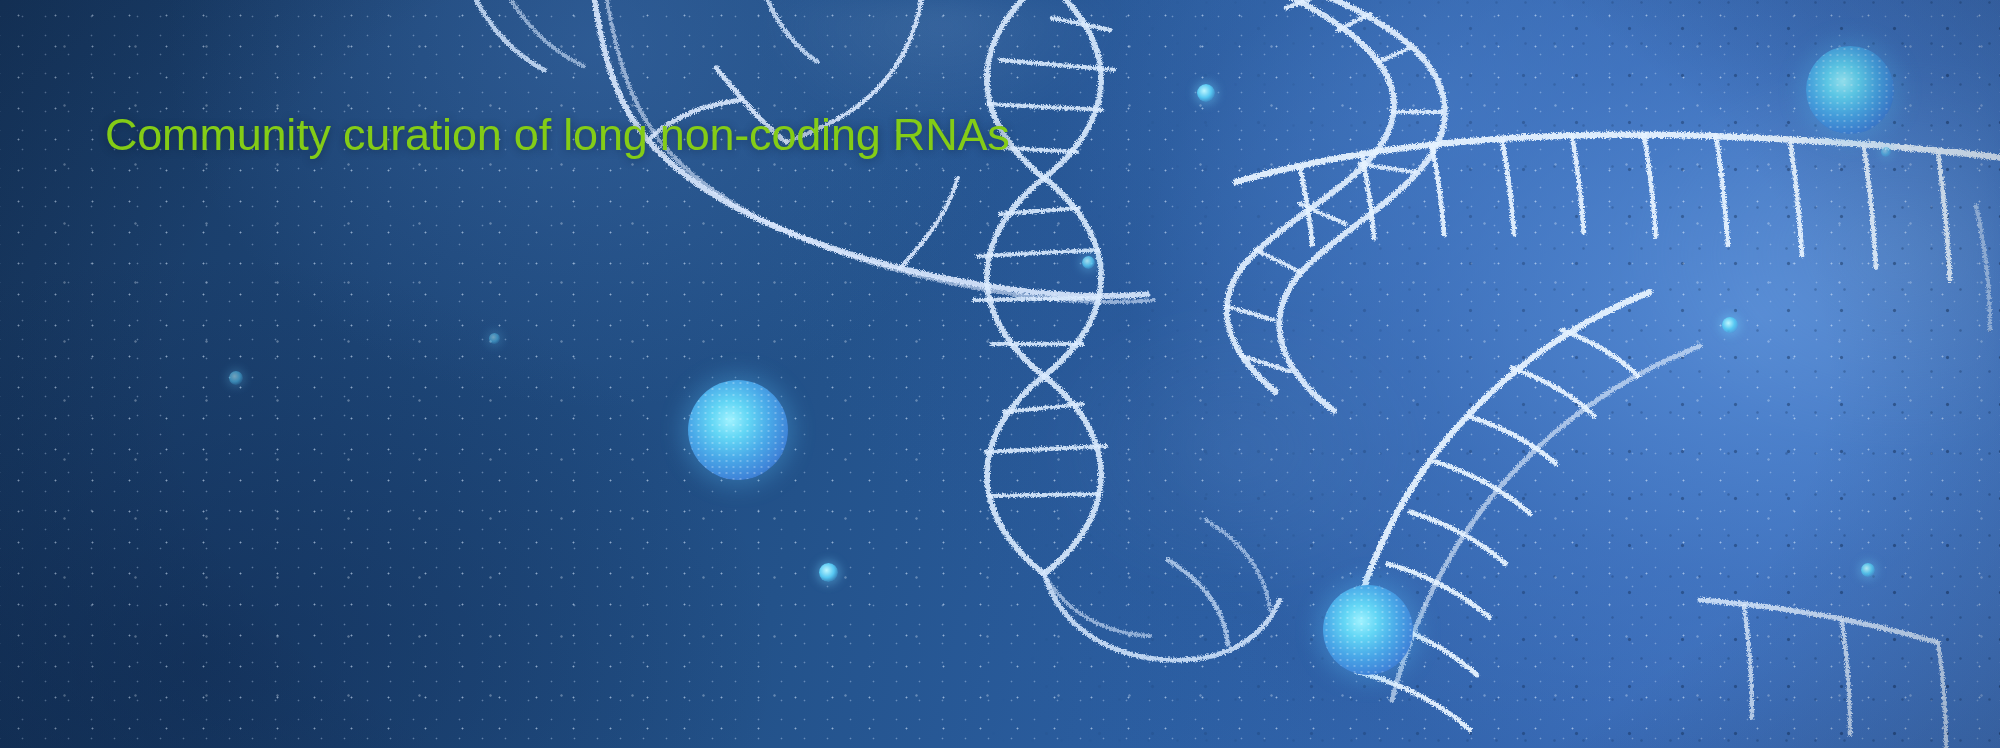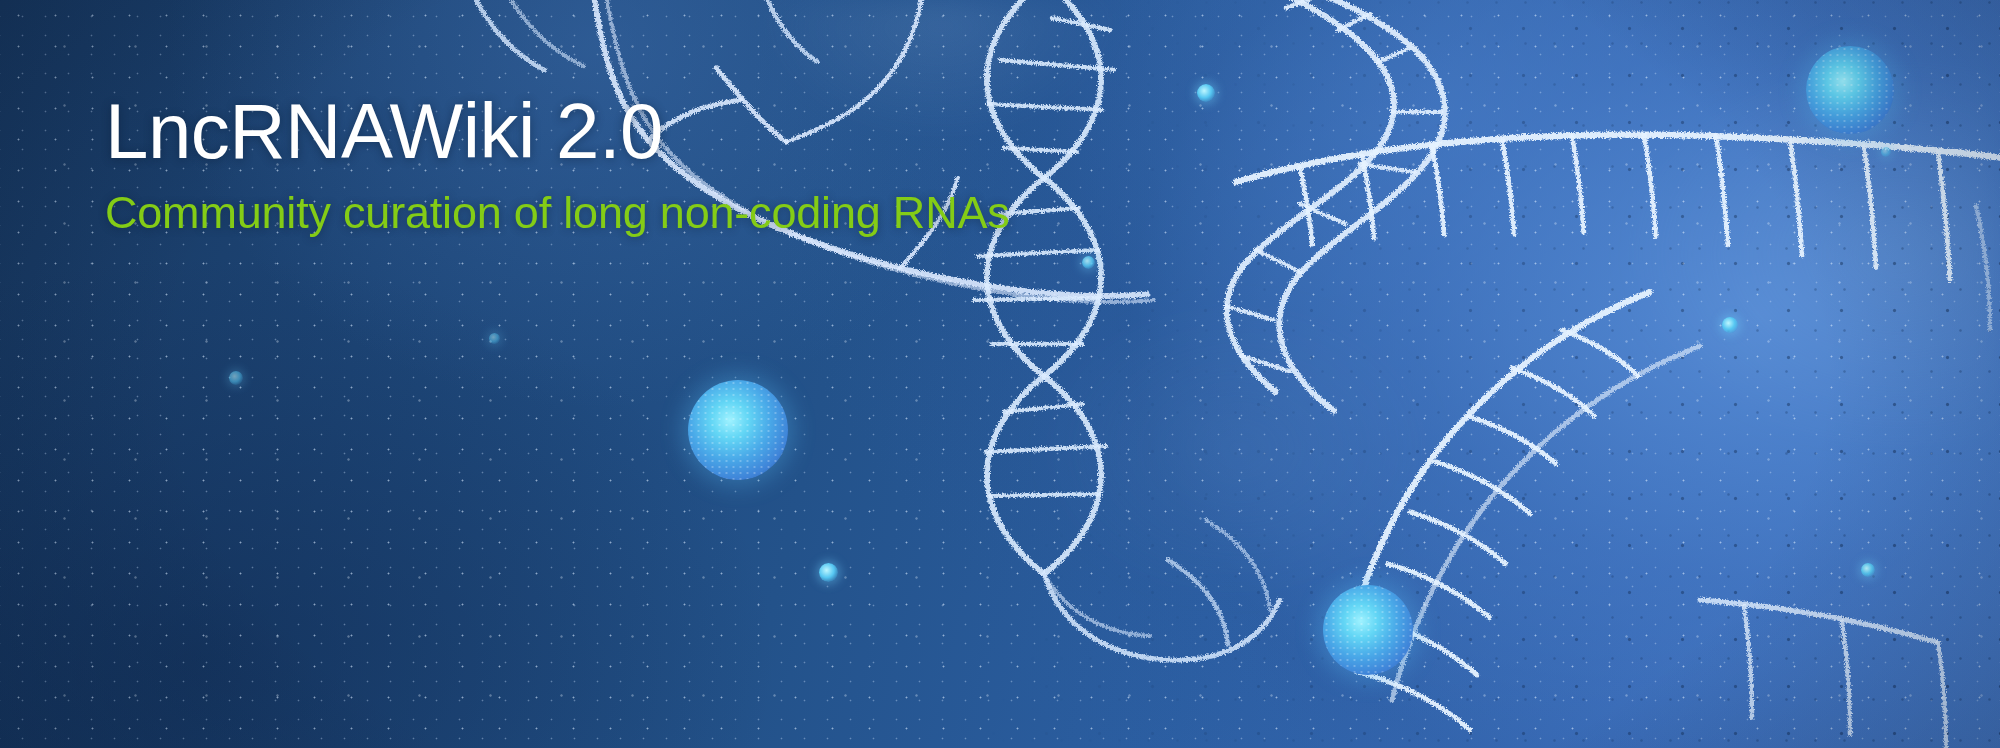--- a/index.html
+++ b/index.html
@@ -261,17 +261,16 @@
   <div class="dot" style="left:489px;  top:333px; width:11px; height:11px; opacity:.5;"></div>
   <div class="dot" style="left:819px; top:563px; width:19px; height:19px;"></div>
   <div class="dot" style="left:1722px; top:317px; width:16px; height:16px;"></div>
   <div class="dot" style="left:1861px; top:563px; width:14px; height:14px;"></div>
   <div class="dot" style="left:1881px; top:147px; width:10px; height:10px; opacity:.6;"></div>
   <div class="dot" style="left:1082px; top:256px; width:13px; height:13px; opacity:.85;"></div>
 
   <div class="bg-vignette"></div>
 
   <div class="hero-text">
-    <span class="hero-title">LncRNAWiki 2.0</span>
     <span class="hero-subtitle">Community curation of long non-coding RNAs</span>
   </div>
 
 </div>
 
 </body></html>

